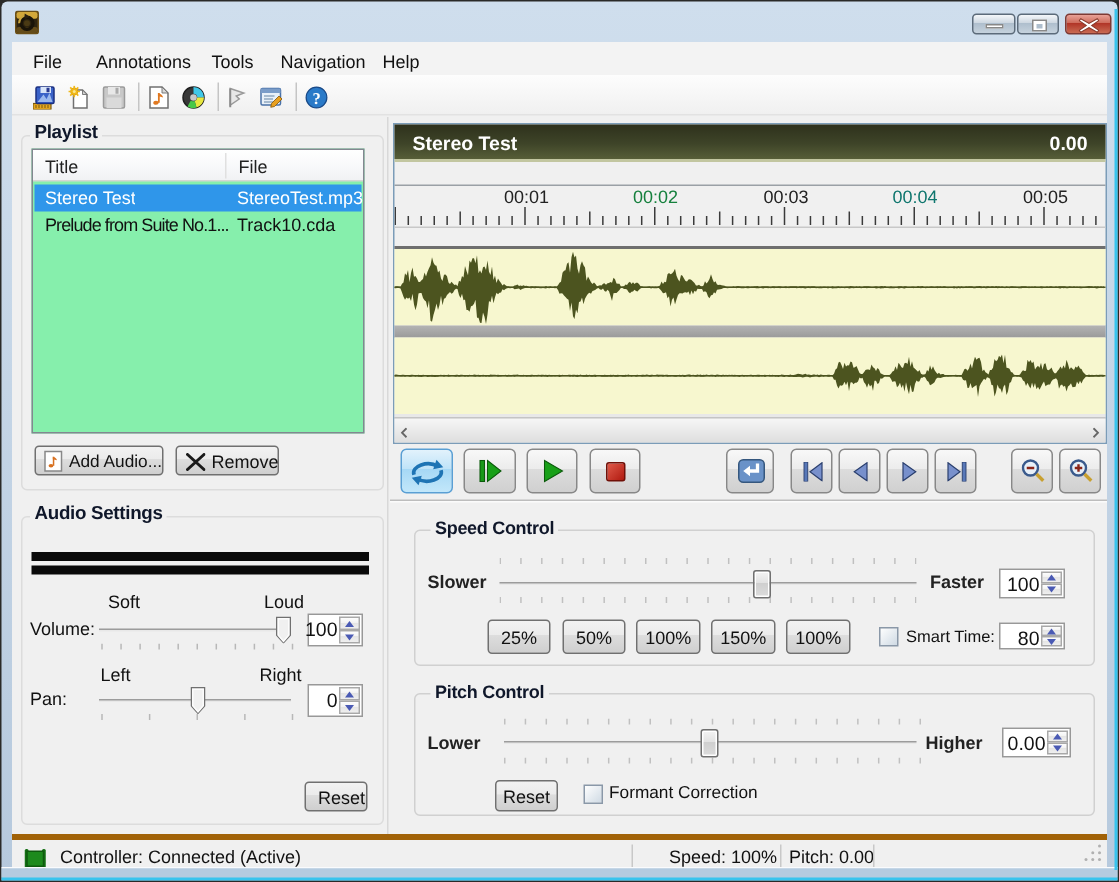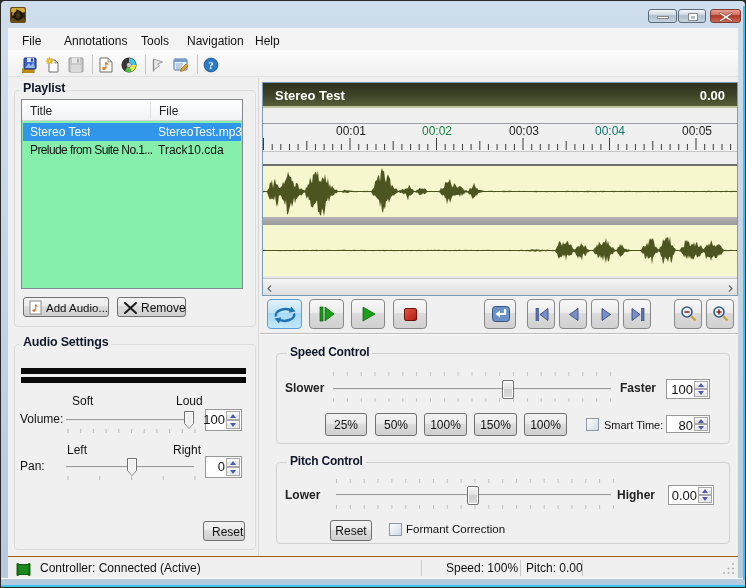--- a/index.html
+++ b/index.html
@@ -53,21 +53,21 @@
 .spin .ub { top:0; } .spin .db { bottom:0; }
 .arr { position:absolute; width:0; height:0; left:50%; top:50%; }
 .arr.up { border-left:3.5px solid transparent; border-right:3.5px solid transparent; border-bottom:4.5px solid #4a5ab4; margin:-2px 0 0 -3.5px; }
 .arr.dn { border-left:3.5px solid transparent; border-right:3.5px solid transparent; border-top:4.5px solid #4a5ab4; margin:-2px 0 0 -3.5px; }
 
 .track { position:absolute; height:2px; background:#e8e8e8; border-top:1px solid #9c9c9c; }
 .lbl { position:absolute; font-size:12px; color:#111; white-space:nowrap; }
 .blbl { position:absolute; font-size:12px; font-weight:bold; color:#222; white-space:nowrap; }
 .ticks { position:absolute; }
 
-.status { position:absolute; left:0px; top:528px; width:730px; height:22px; background:#f0f0f0; border-top:1px solid #a16207; font-size:12px; color:#111; }
+.status { position:absolute; left:0px; top:528px; width:730px; height:22px; background:#f0f0f0; border-top:4px solid #a16207; font-size:12px; color:#111; }
 .ssep { position:absolute; top:3px; width:1px; height:16px; background:#c8c8c8; }
 .bottomframe { position:absolute; left:1px; top:578px; width:744px; height:9px; }
 .bf1 { position:absolute; left:0; top:0; width:744px; height:1px; background:#fafbfd; }
 .bf2 { position:absolute; left:0; top:1px; width:744px; height:6px; background:#b4cbe0; }
 .bf3 { position:absolute; left:0; top:7px; width:744px; height:2px; background:#38c4ee; }
 .rcyan { position:absolute; left:743px; top:6px; width:2px; height:574px; background:#38c4ee; }
 .pbtn { position:absolute; top:271px; height:30px; border:1px solid #888; border-radius:4px;
   background:linear-gradient(#f8f8f8,#ececec 45%,#dcdcdc 46%,#d0d0d0); }
 .pbtn.sel { background:linear-gradient(#e2f2fc,#bfe3f8 45%,#a6d8f5 46%,#c2e7fa); border-color:#5a9fd4; }
 .hthumb { position:absolute; width:12px; height:19px; border:1px solid #707070; border-radius:2px;

